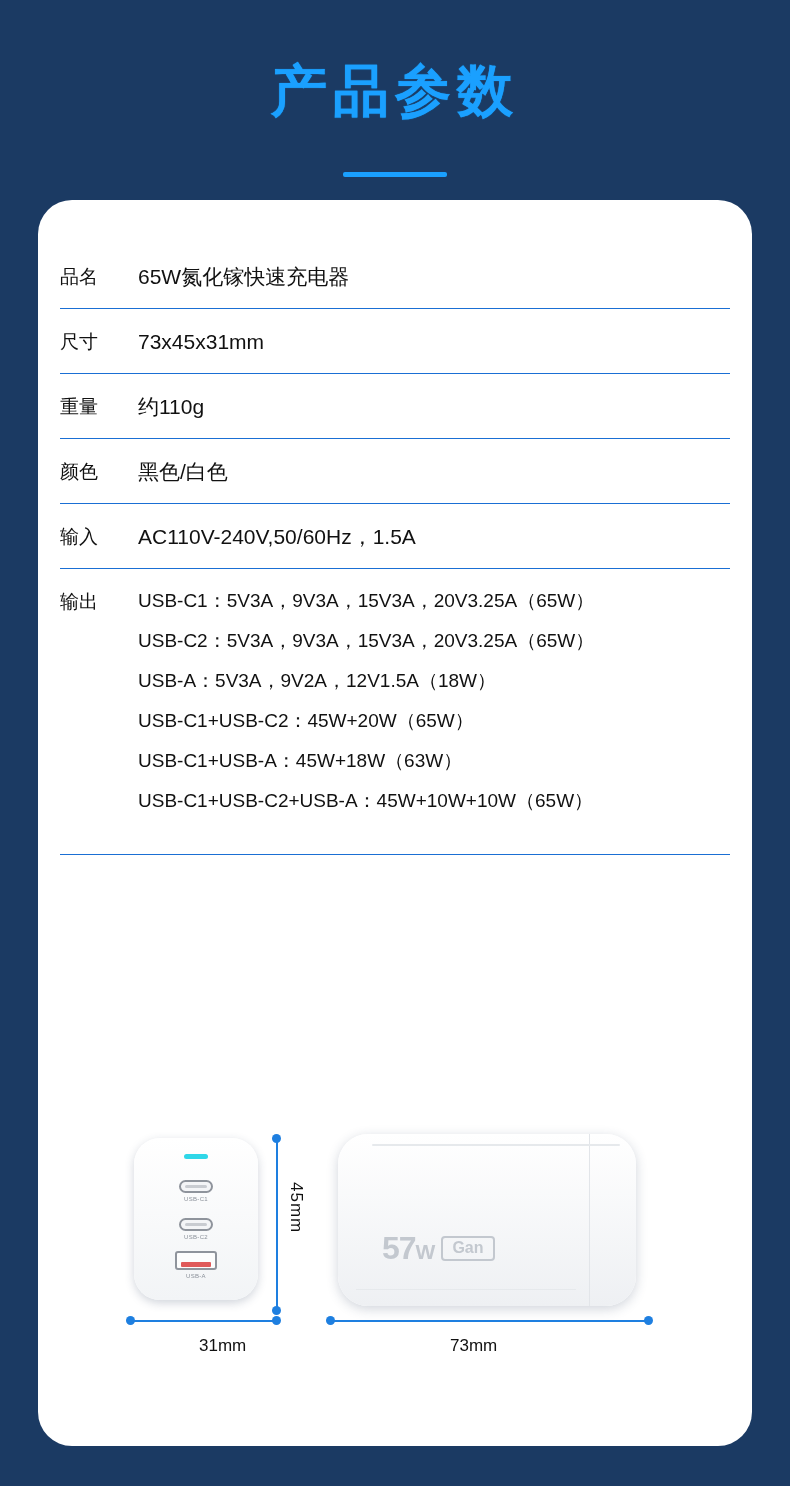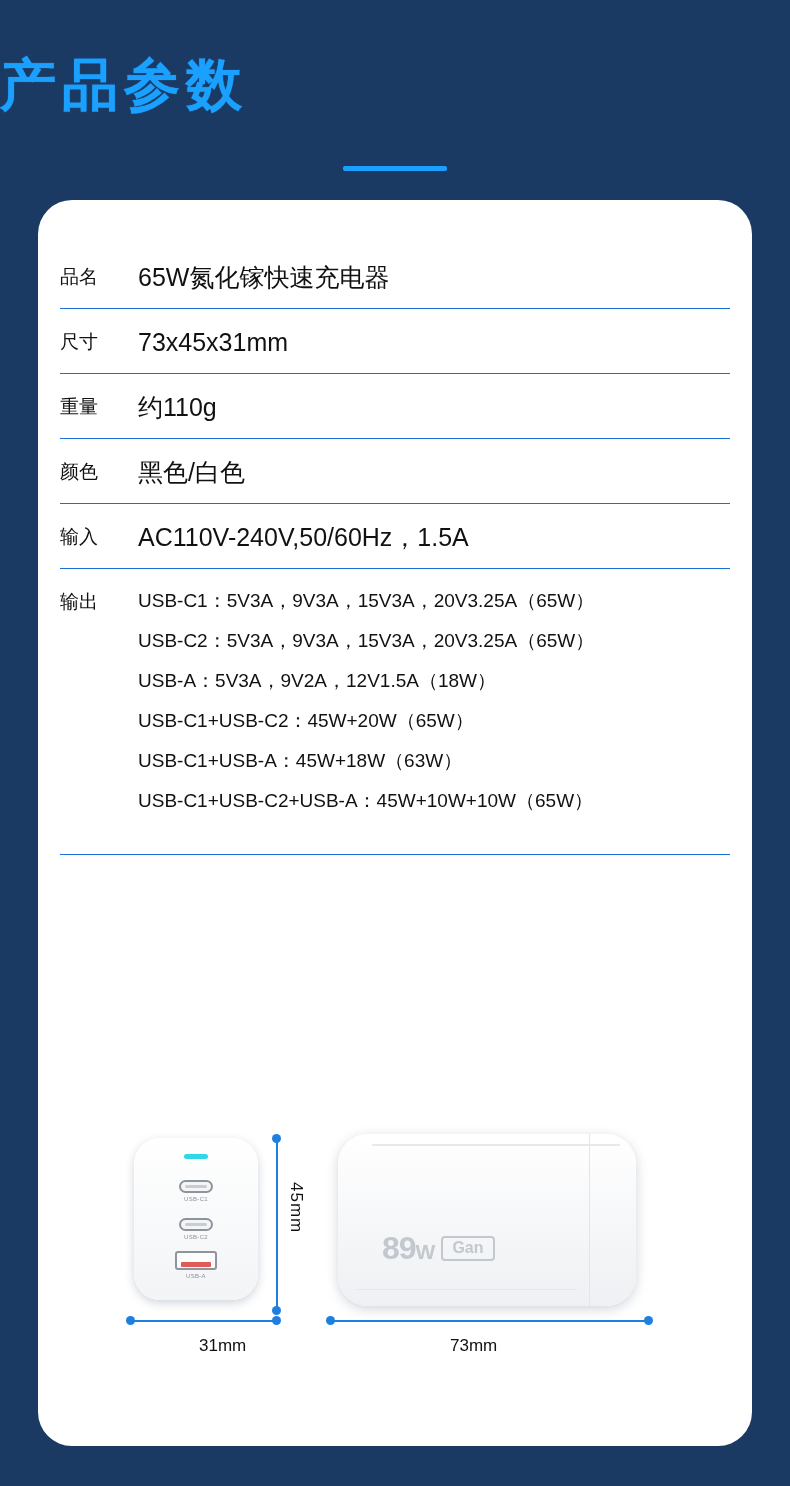--- a/index.html
+++ b/index.html
@@ -9,26 +9,28 @@
   }
   body {
     background: #1b3a63;
     font-family: "Liberation Sans", sans-serif;
     position: relative;
     overflow: hidden;
   }
 
   
   .page-title {
+    text-align: center;
     color: #1aa0ff;
     font-size: 56px;
     font-weight: bold;
     letter-spacing: 6px;
     padding-top: 48px;
     text-shadow: 0 0 1px #1aa0ff;
+    margin-top: 6px;
   }
   .title-underline {
     width: 104px;
     height: 5px;
     background: #1aa0ff;
     margin: 42px auto 0 auto;
     border-radius: 2px;
   }
 
   
@@ -56,21 +58,21 @@
   }
   .spec-row:first-child { padding-top: 26px; align-items: flex-end; }
   .spec-label {
     width: 78px;
     flex: 0 0 78px;
     font-size: 19px;
     color: #111;
     line-height: 26px;
   }
   .spec-value {
-    font-size: 25px;
+    font-size: 21px;
     color: #111;
     line-height: 26px;
   }
   .out-row { padding-bottom: 41px; }
   .out-list {
     display: flex;
     flex-direction: column;
     gap: 16px;
   }
   .out-line {
@@ -299,21 +301,21 @@
       <div class="port-label lbl-c2">USB-C2</div>
       <div class="port port-a"></div>
       <div class="port-label lbl-a">USB-A</div>
     </div>
 
     <div class="charger-side">
       <div class="side-seam"></div>
       <div class="side-top-edge"></div>
       <div class="side-bottom-edge"></div>
       <div class="brand">
-        <div class="brand-watt"><span>89</span><span class="u">W</span></div>
+        <div class="brand-watt"><span>57</span><span class="u">W</span></div>
         <div class="brand-gan">Gan</div>
       </div>
     </div>
 
     <div class="dim-cap" style="left:234px; top:34px;"></div>
     <div class="dim-line dim-v" style="left:238px; top:38px; height:172px;"></div>
     <div class="dim-cap" style="left:234px; top:206px;"></div>
     <div class="dim-text vert" style="left:248px; top:82px;">45mm</div>
 
     <div class="dim-cap" style="left:88px; top:216px;"></div>

